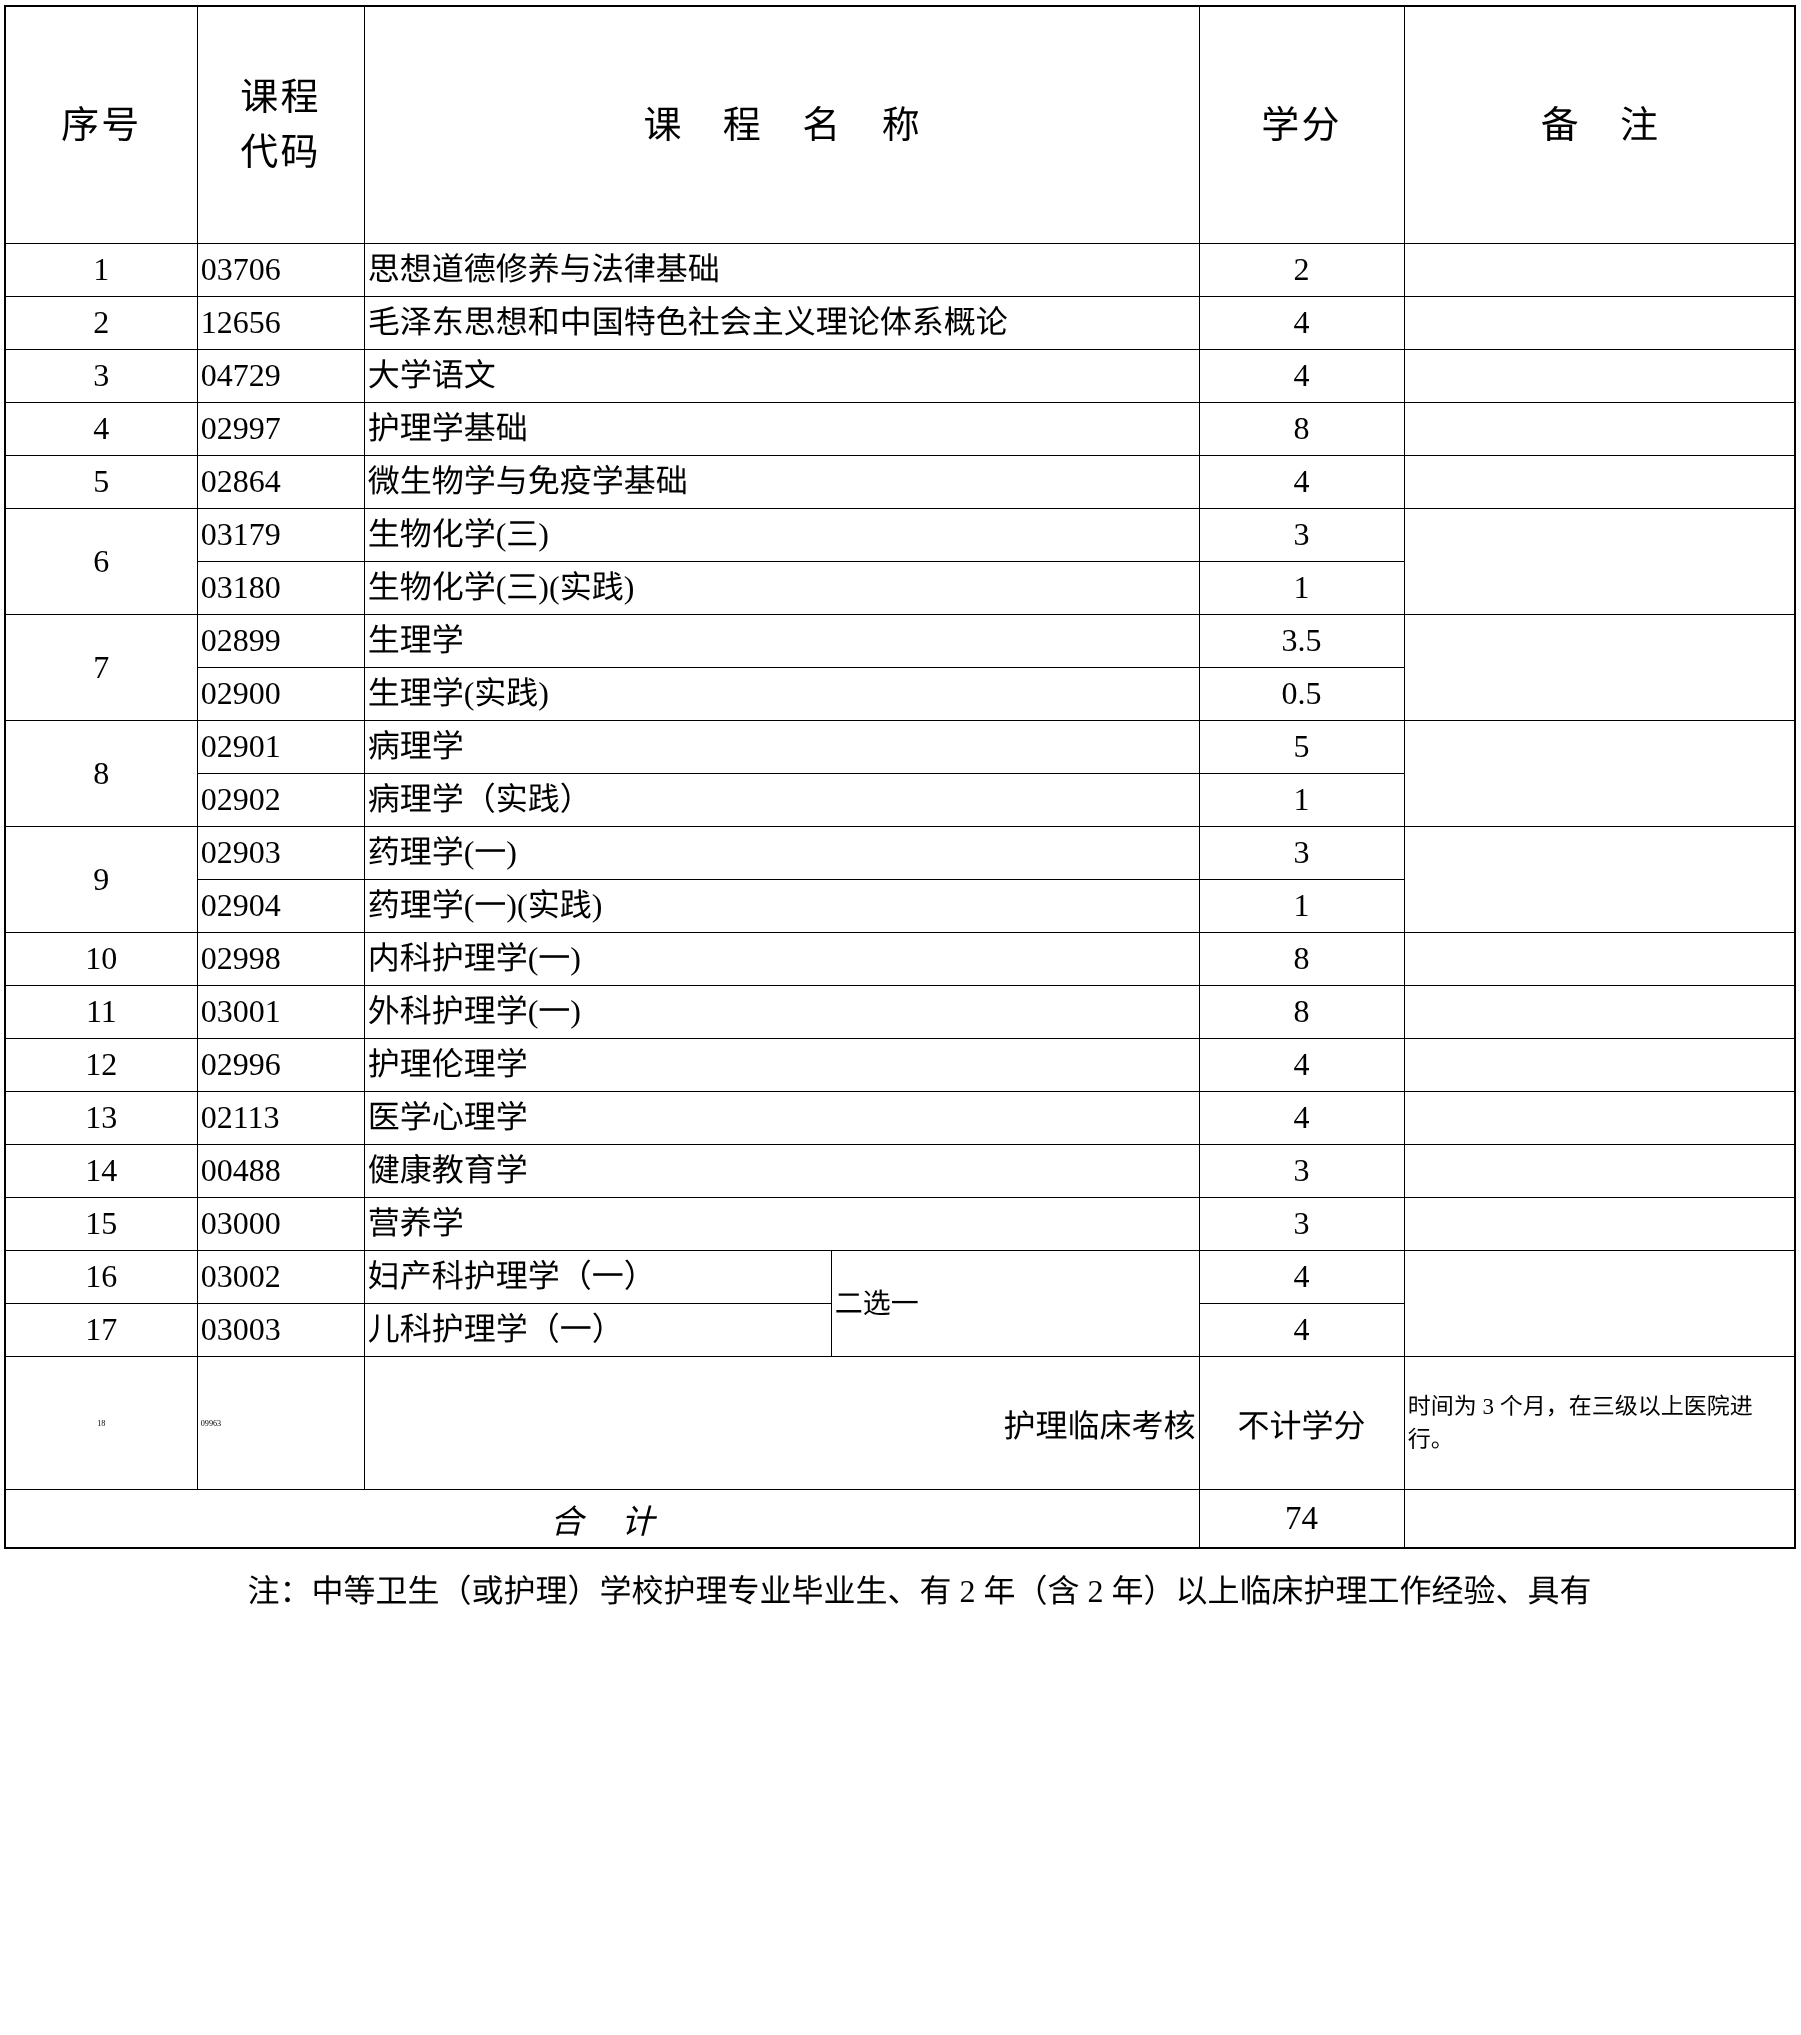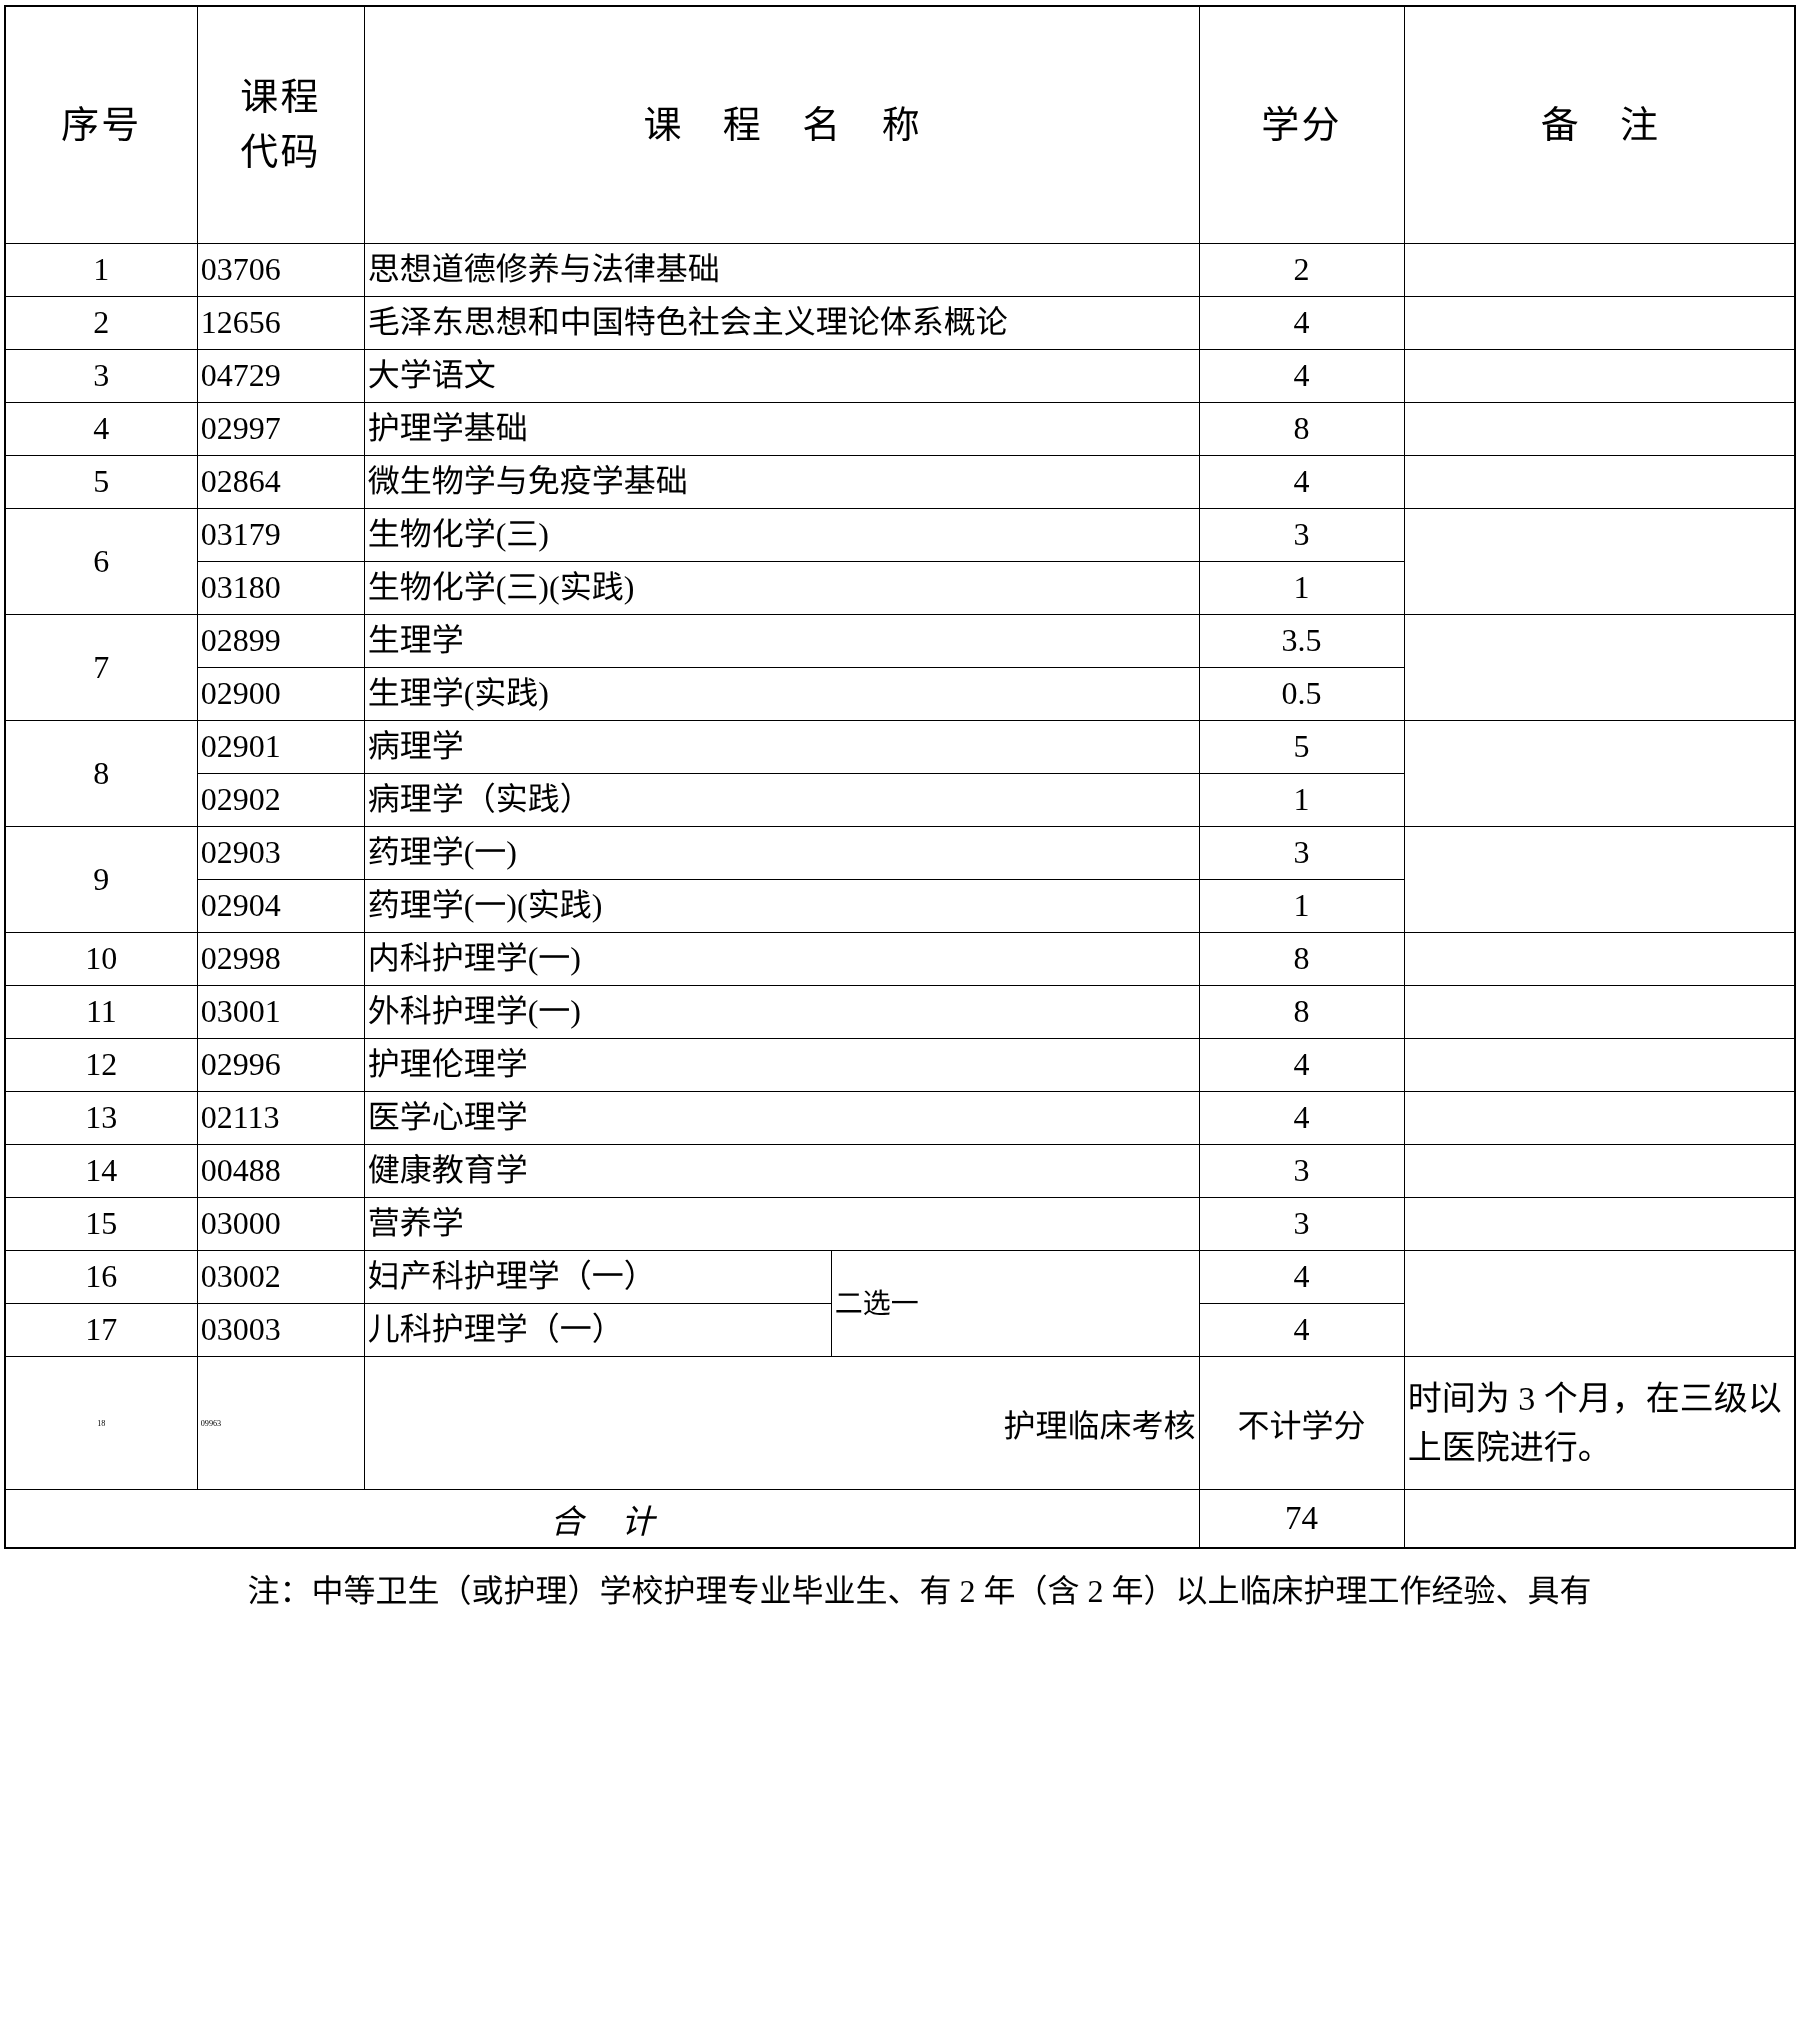--- a/index.html
+++ b/index.html
@@ -83,21 +83,21 @@
   td.note      { text-align: left; }
 
   
   td.pair-seq  { text-align: center; }
 
   .pick-cell {
     font-size: 28px;
   }
 
   td.note-long {
-    font-size: 34px;
+    font-size: 23px;
     line-height: 1.45;
     text-align: left;
     padding: 5.1px 8.2px;
   }
 
   td.clin-name {
     text-align: right;
     font-size: 32px;
   }
   td.clin-credit {

